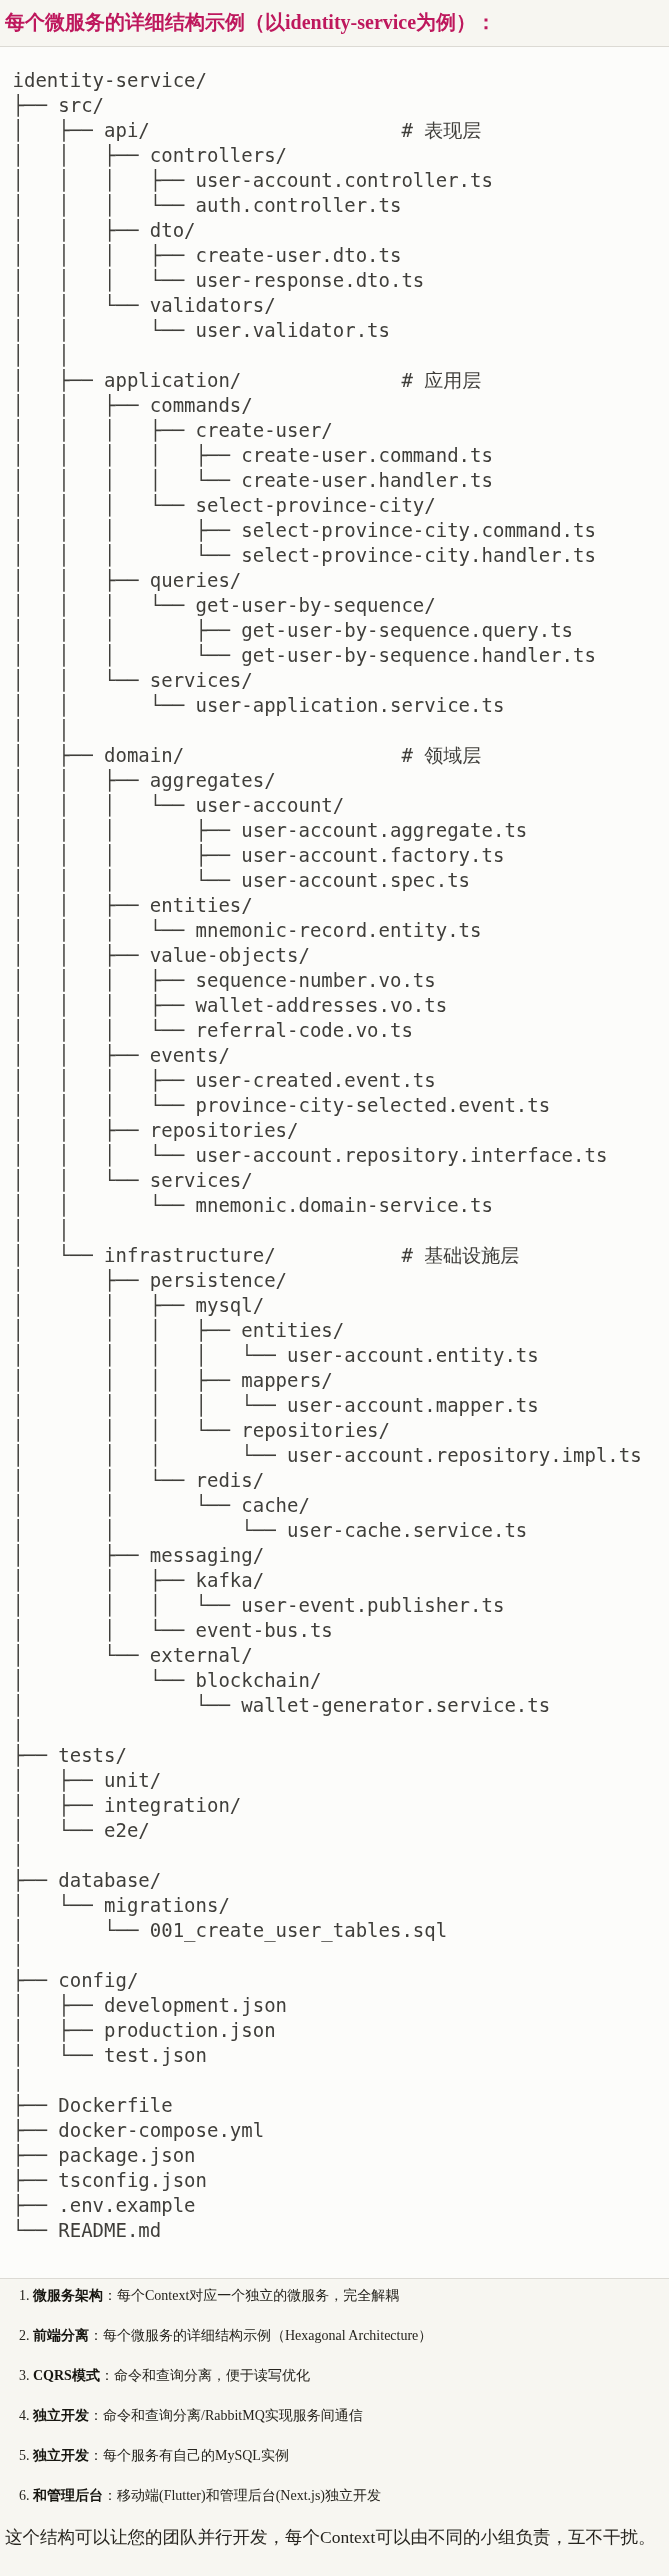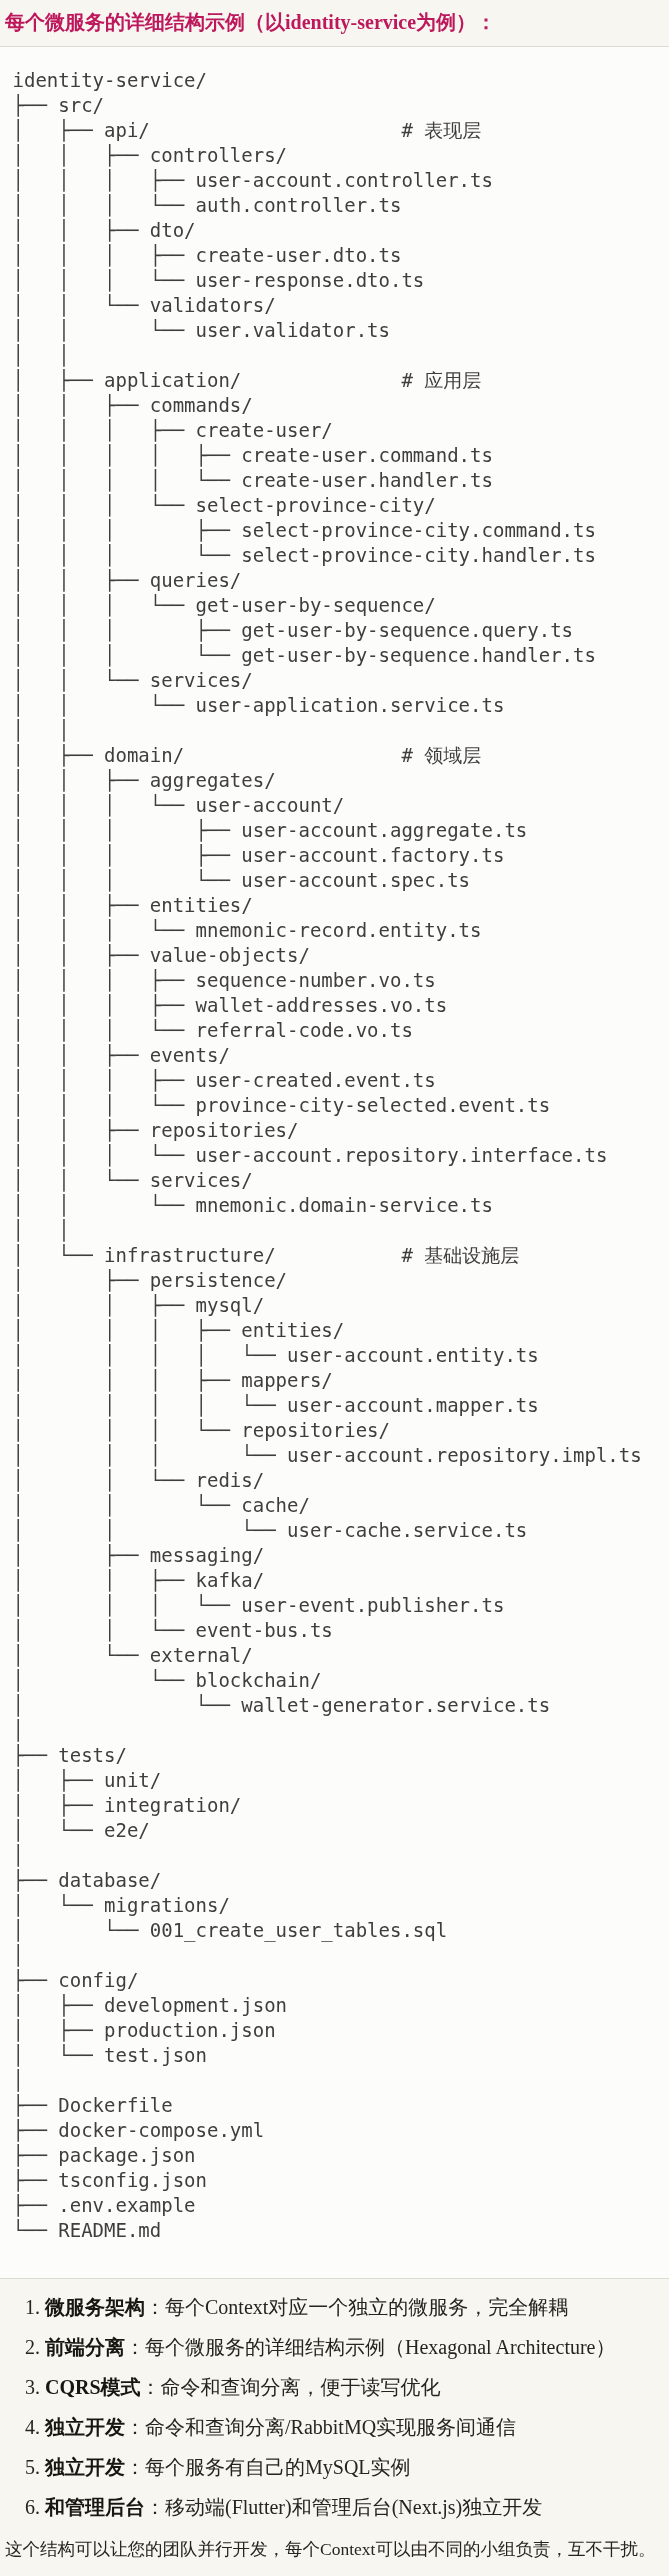--- a/index.html
+++ b/index.html
@@ -39,23 +39,23 @@
     padding: 0 7.5px 0 5px;
   }
   .notes-heading {
     font-size: 20px;
     font-weight: 700;
     line-height: 27.5px;
     margin: 17.5px 0 12.5px 0;
     color: #171611;
   }
   .notes-list {
-    margin: 16px;
+    margin: 4px;
     padding: 0 0 0 24px;
-    font-size: 20px;
+    font-size: 14px;
     line-height: 25px;
   }
   .notes-list li {
     margin-bottom: 15px;
     color: #26241e;
   }
   .notes-list li strong {
     color: #171611;
     font-weight: 700;
   }

